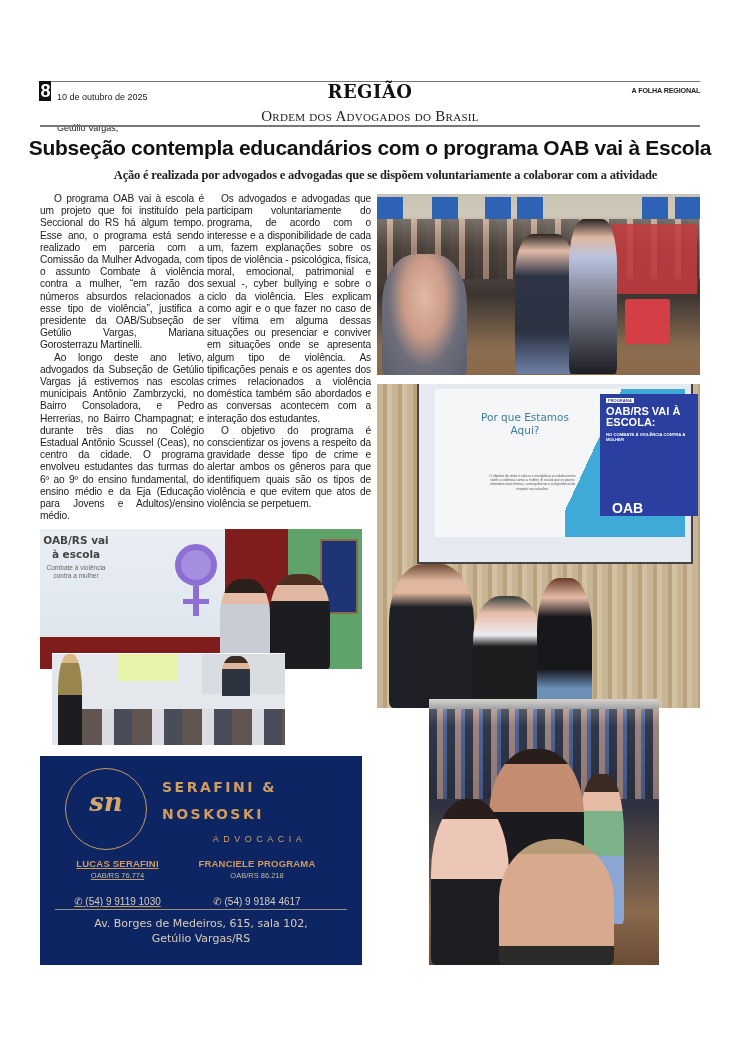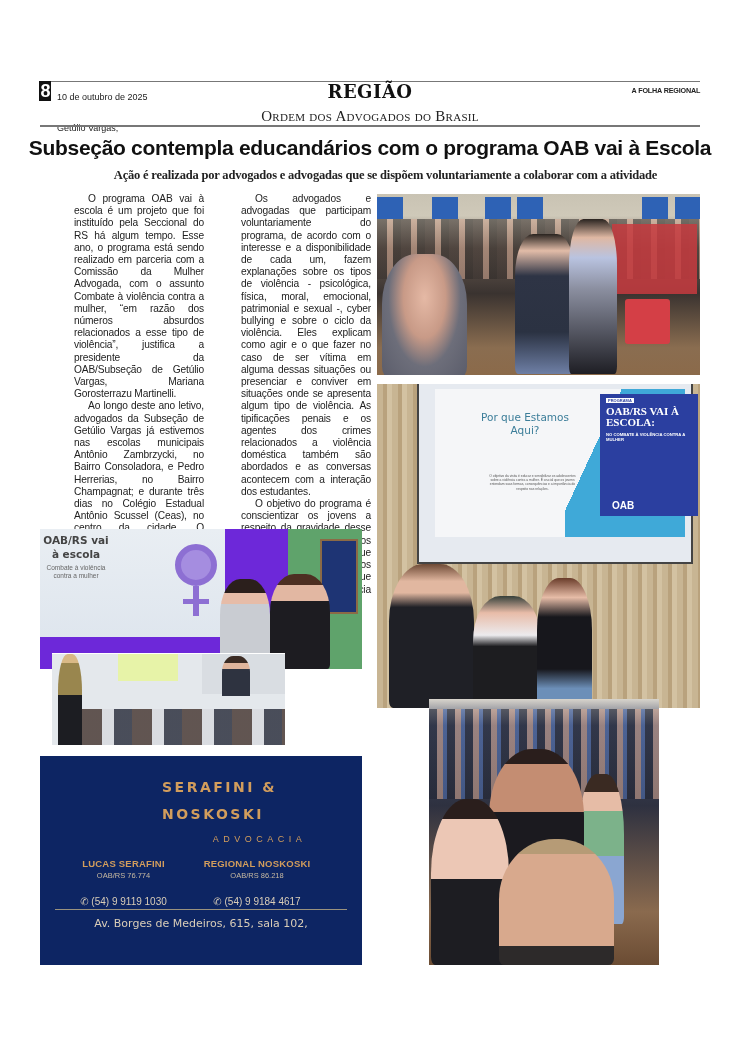--- a/index.html
+++ b/index.html
@@ -20,21 +20,21 @@
   .rule-bottom { position: absolute; left: 40px; top: 125px; width: 660px; height: 2px; background: #777; }
 
   
   .headline { position: absolute; left: 0; width: 740px; top: 136px; text-align: center;
     font-family: "Liberation Sans", sans-serif; font-size: 21px; color: #111; letter-spacing: -0.3px; }
   .subhead { position: absolute; left: 0; width: 740px; top: 168px; text-align: center;
     font-family: "Liberation Serif", serif; font-size: 12.5px; color: #222; letter-spacing: -0.2px; padding-left: 31px; }
 
   
   .col { position: absolute; font-size: 10.2px; line-height: 12.2px; text-align: justify; color: #222; letter-spacing: -0.15px; }
-  .col p { text-indent: 14px; margin-left: 34px; }
+  .col p { text-indent: 14px; }
   .col1 { left: 40px; top: 193px; width: 164px; }
   .col2 { left: 207px; top: 193px; width: 164px; }
 
   
   .photo { position: absolute; overflow: hidden; }
   .ph1 { left: 377px; top: 194px; width: 323px; height: 181px;
     background: linear-gradient(180deg, #c9c3b3 0%, #cfc9b9 12%, #6a5c52 30%, #3a3330 55%, #8a6d50 85%, #8b6a4a 100%); }
   .ph1 .wall-blue { position: absolute; top: 3px; width: 26px; height: 22px; background: #2e62b5; }
   .ph1 .seats-red { position: absolute; left: 235px; top: 30px; width: 85px; height: 70px; background: #c73b3f; opacity: 0.85; }
   .ph1 .chair { position: absolute; left: 248px; top: 105px; width: 45px; height: 45px; background: #d43f46; border-radius: 3px; }
@@ -46,29 +46,29 @@
     background: repeating-linear-gradient(90deg, #3b3330 0 10px, #d1a792 10px 16px, #2e2a28 16px 24px); opacity: 0.55; }
 
   .ph2 { left: 377px; top: 384px; width: 323px; height: 324px;
     background: repeating-linear-gradient(90deg, #c8b593 0 6px, #b9a27d 6px 10px, #d3c2a2 10px 15px); padding-left: 13px; }
   .ph2 .screen { position: absolute; left: 42px; top: 0; width: 272px; height: 178px; background: #e6eaf0; box-shadow: 0 0 0 2px #444; }
   .ph2 .slide { position: absolute; left: 16px; top: 5px; width: 250px; height: 148px; background: #f5f6f8; }
   .ph2 .slide-left-txt { position: absolute; left: 40px; top: 22px; width: 100px; text-align: center; font-family: "DejaVu Sans", sans-serif; font-size: 10.5px; line-height: 13px; color: #3b7d99; }
   .ph2 .slide-body { position: absolute; left: 50px; top: 85px; width: 95px; text-align: center; font-size: 3.3px; line-height: 4.2px; color: #555; }
   .ph2 .slide-stripe { position: absolute; left: 130px; top: 0; width: 120px; height: 148px; background: linear-gradient(115deg, transparent 0 30%, #3fa9d8 30% 100%); }
   .ph2 .poster { position: absolute; left: 165px; top: 5px; width: 98px; height: 122px; background: #2b3fa0; }
-  .ph2 .poster-title { position: absolute; left: 6px; top: 12px; width: 88px; font-family: Liberation Serif, serif; font-weight: bold; font-size: 11px; line-height: 11px; color: #fff; }
+  .ph2 .poster-title { position: absolute; left: 6px; top: 12px; width: 88px; font-family: Liberation Sans, sans-serif; font-weight: bold; font-size: 11px; line-height: 11px; color: #fff; }
   .ph2 .poster-sub { position: absolute; left: 6px; top: 38px; width: 88px; font-weight: bold; font-size: 4.2px; line-height: 5px; color: #fff; }
-  .ph2 .poster-oab { position: absolute; left: 12px; top: 106px; font-weight: bold; font-size: 10px; color: #fff; }
+  .ph2 .poster-oab { position: absolute; left: 12px; top: 106px; font-weight: bold; font-size: 14px; color: #fff; }
   .ph2 .person { position: absolute; bottom: 0; border-radius: 40% 40% 5% 5%; }
   .ph2 .p1 { left: 12px; top: 180px; width: 85px; height: 144px; background: linear-gradient(180deg, #6e4a35 0%, #e1b7a0 12%, #e1b7a0 20%, #1f2026 30%, #1f2026 100%); }
   .ph2 .p2 { left: 96px; top: 212px; width: 68px; height: 112px; background: linear-gradient(180deg, #36403a 0%, #e8bca8 15%, #ecebee 35%, #1d1d20 45%, #1d1d20 100%); }
   .ph2 .p3 { left: 160px; top: 194px; width: 55px; height: 130px; background: linear-gradient(180deg, #6a3c2a 0%, #e6bca7 15%, #17171c 30%, #17171c 70%, #6c8fb8 85%, #6c8fb8 100%); }
 
-  .ph3 { left: 40px; top: 529px; width: 322px; height: 140px; background: #6d28d9; }
+  .ph3 { left: 40px; top: 529px; width: 322px; height: 140px; background: #7f1d1d; }
   .ph3 .proj { position: absolute; left: 0; top: 0; width: 185px; height: 108px; background: linear-gradient(180deg, #e9eef3, #dfe6ee); }
   .ph3 .proj-title { position: absolute; left: 0; top: 4px; width: 72px; text-align: center; font-family: "DejaVu Sans", sans-serif; font-weight: bold; font-size: 10.5px; line-height: 14px; color: #444; }
   .ph3 .proj-sub { position: absolute; left: 0; top: 35px; width: 72px; text-align: center; font-size: 6.5px; line-height: 7.5px; color: #666; }
   .ph3 .venus { position: absolute; left: 135px; top: 15px; width: 42px; height: 42px; border: 6px solid #8d6fd3; border-radius: 50%; background: #a58de0; }
   .ph3 .venus-stem { position: absolute; left: 153px; top: 57px; width: 6px; height: 30px; background: #8d6fd3; }
   .ph3 .venus-bar { position: absolute; left: 143px; top: 70px; width: 26px; height: 5px; background: #8d6fd3; }
   .ph3 .green { position: absolute; left: 248px; top: 0; width: 74px; height: 140px; background: #5fa36b; }
   .ph3 .board { position: absolute; left: 280px; top: 10px; width: 38px; height: 75px; background: #1e3474; border: 2px solid #8b6a46; }
   .ph3 .w1 { position: absolute; left: 180px; top: 50px; width: 50px; height: 90px; background: linear-gradient(180deg, #2b1f1c 0 15%, #e6bca8 15% 28%, #c9ccd2 28% 100%); border-radius: 40% 40% 5% 5%; }
   .ph3 .w2 { position: absolute; left: 230px; top: 45px; width: 60px; height: 95px; background: linear-gradient(180deg, #4d2f22 0 12%, #e2b7a2 12% 28%, #1d1c21 28% 100%); border-radius: 40% 40% 5% 5%; }
@@ -88,21 +88,21 @@
   .ph4 .w-front { position: absolute; left: 70px; top: 140px; width: 115px; height: 126px; background: linear-gradient(180deg, #b69b76 0 12%, #d8a98d 12% 85%, #2d2a2a 85% 100%); border-radius: 48% 48% 5% 5%; }
   .ph4 .girl { position: absolute; left: 150px; top: 75px; width: 45px; height: 150px; background: linear-gradient(180deg, #3a2a22 0 12%, #e6bca6 12% 25%, #7cb28a 25% 55%, #8aa6d1 55% 100%); border-radius: 40% 40% 5% 5%; }
 
   
   .ad { position: absolute; left: 40px; top: 756px; width: 322px; height: 209px; background: #0d2563; color: #c89b5e; }
   .ad-logo { position: absolute; left: 25px; top: 12px; width: 82px; height: 82px; border: 1.5px solid #c89b5e; border-radius: 50%; }
   .ad-logo-txt { position: absolute; left: 0; top: 18px; width: 100%; text-align: center; font-family: "DejaVu Serif", serif; font-style: italic; font-weight: bold; font-size: 26px; color: #d4a868; }
   .ad-name { position: absolute; left: 122px; top: 18px; width: 195px; font-family: "DejaVu Sans", sans-serif; font-weight: bold; font-size: 14px; line-height: 27px; letter-spacing: 2.5px; color: #d29d5c; }
   .ad-sub { position: absolute; left: 122px; top: 78px; width: 195px; text-align: center; font-size: 9px; letter-spacing: 4.5px; color: #d29d5c; }
   .ad-person { position: absolute; top: 102px; text-align: center; }
-  .ad-p1 { left: 26px; width: 115px; }
+  .ad-p1 { left: 20px; width: 115px; text-decoration: underline; }
   .ad-p2 { left: 148px; width: 138px; }
   .ad-pname { font-weight: bold; font-size: 9.5px; color: #d29d5c; letter-spacing: 0.2px; }
   .ad-poab { font-size: 7.5px; color: #c7b9a1; margin-top: 2px; }
   .ad-pphone { font-size: 10px; color: #d9cdb8; margin-top: 16px; }
   .ad-line { position: absolute; left: 15px; top: 153px; width: 292px; height: 1px; background: #9a927e; }
   .ad-addr { position: absolute; left: 0; width: 322px; top: 160px; text-align: center; font-family: "DejaVu Sans", sans-serif; font-size: 11px; line-height: 15px; color: #d9cdb8; }
 </style>
 </head>
 <body>
 
@@ -184,39 +184,43 @@
 
 <div class="photo ph4">
   <div class="crowd"></div>
   <div class="girl"></div>
   <div class="w-mid"></div>
   <div class="w-left"></div>
   <div class="w-front"></div>
 </div>
 
 <div class="ad">
+  <div class="ad-logo">
+    <div class="ad-logo-txt">sn</div>
+  </div>
   <div class="ad-name">
     <div>SERAFINI &amp;</div>
     <div>NOSKOSKI</div>
   </div>
   <div class="ad-sub">ADVOCACIA</div>
 
   <div class="ad-person ad-p1">
     <div class="ad-pname">LUCAS SERAFINI</div>
     <div class="ad-poab">OAB/RS 76.774</div>
     <div class="ad-pphone">
       <span>✆</span>
       <span>(54) 9 9119 1030</span>
     </div>
   </div>
   <div class="ad-person ad-p2">
-    <div class="ad-pname">REGIONAL NOSKOSKI</div>
+    <div class="ad-pname">FRANCIELE PROGRAMA</div>
     <div class="ad-poab">OAB/RS 86.218</div>
     <div class="ad-pphone">
       <span>✆</span>
       <span>(54) 9 9184 4617</span>
     </div>
   </div>
   <div class="ad-line"></div>
   <div class="ad-addr">
     <div>Av. Borges de Medeiros,  615, sala 102,</div>
+    <div>Getúlio Vargas/RS</div>
   </div>
 </div>
 
 </body></html>

